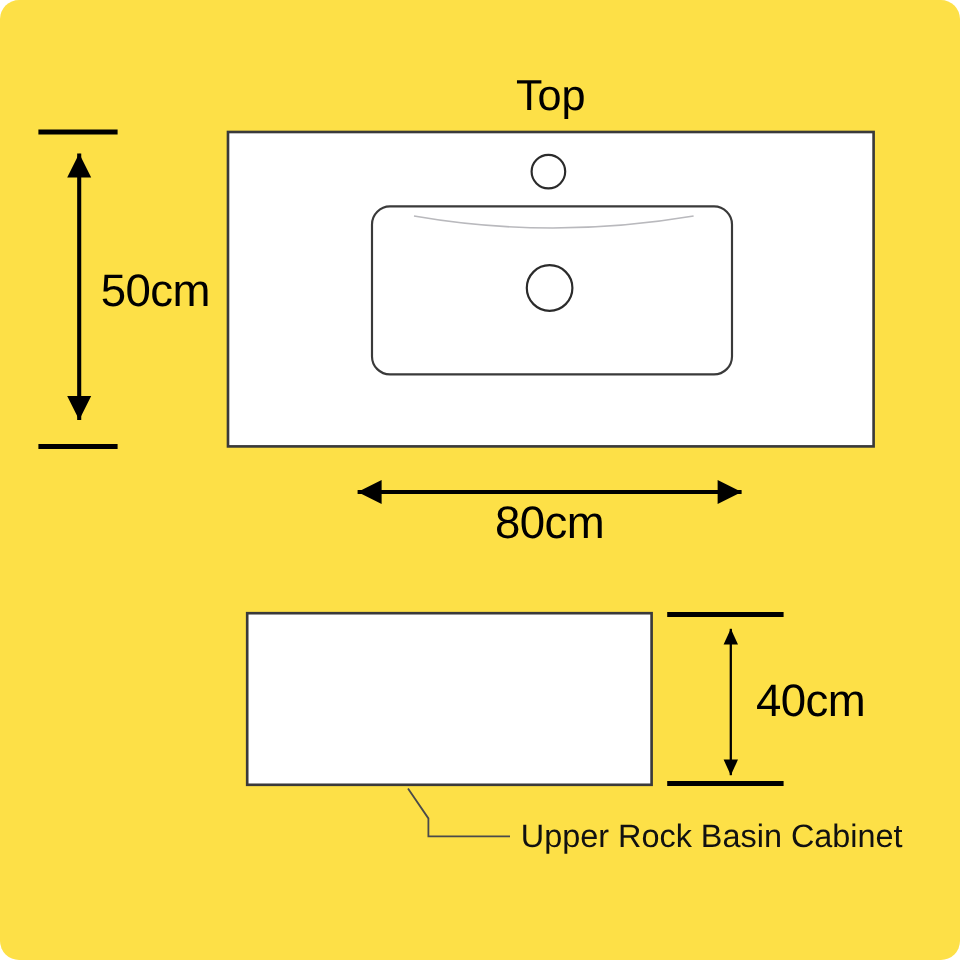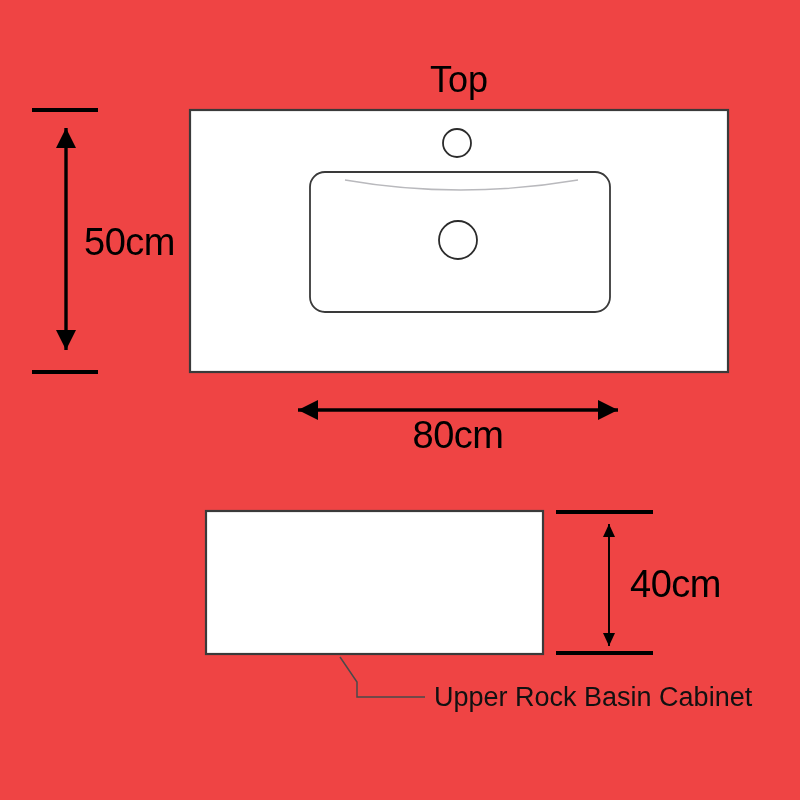--- a/index.html
+++ b/index.html
@@ -10,21 +10,22 @@
   body {
     width: 800px;
     height: 800px;
     font-family: "Liberation Sans", sans-serif;
     overflow: hidden;
   }
   #drawing-root {
     position: relative;
     width: 800px;
     height: 800px;
-    background: #ef4444;
+    background: #fde047;
+    border-radius: 16px;
   }
   svg#tech-drawing {
     display: block;
     width: 800px;
     height: 800px;
   }
   .outline {
     fill: #ffffff;
     stroke: #3a3a3a;
     stroke-width: 2.2;

